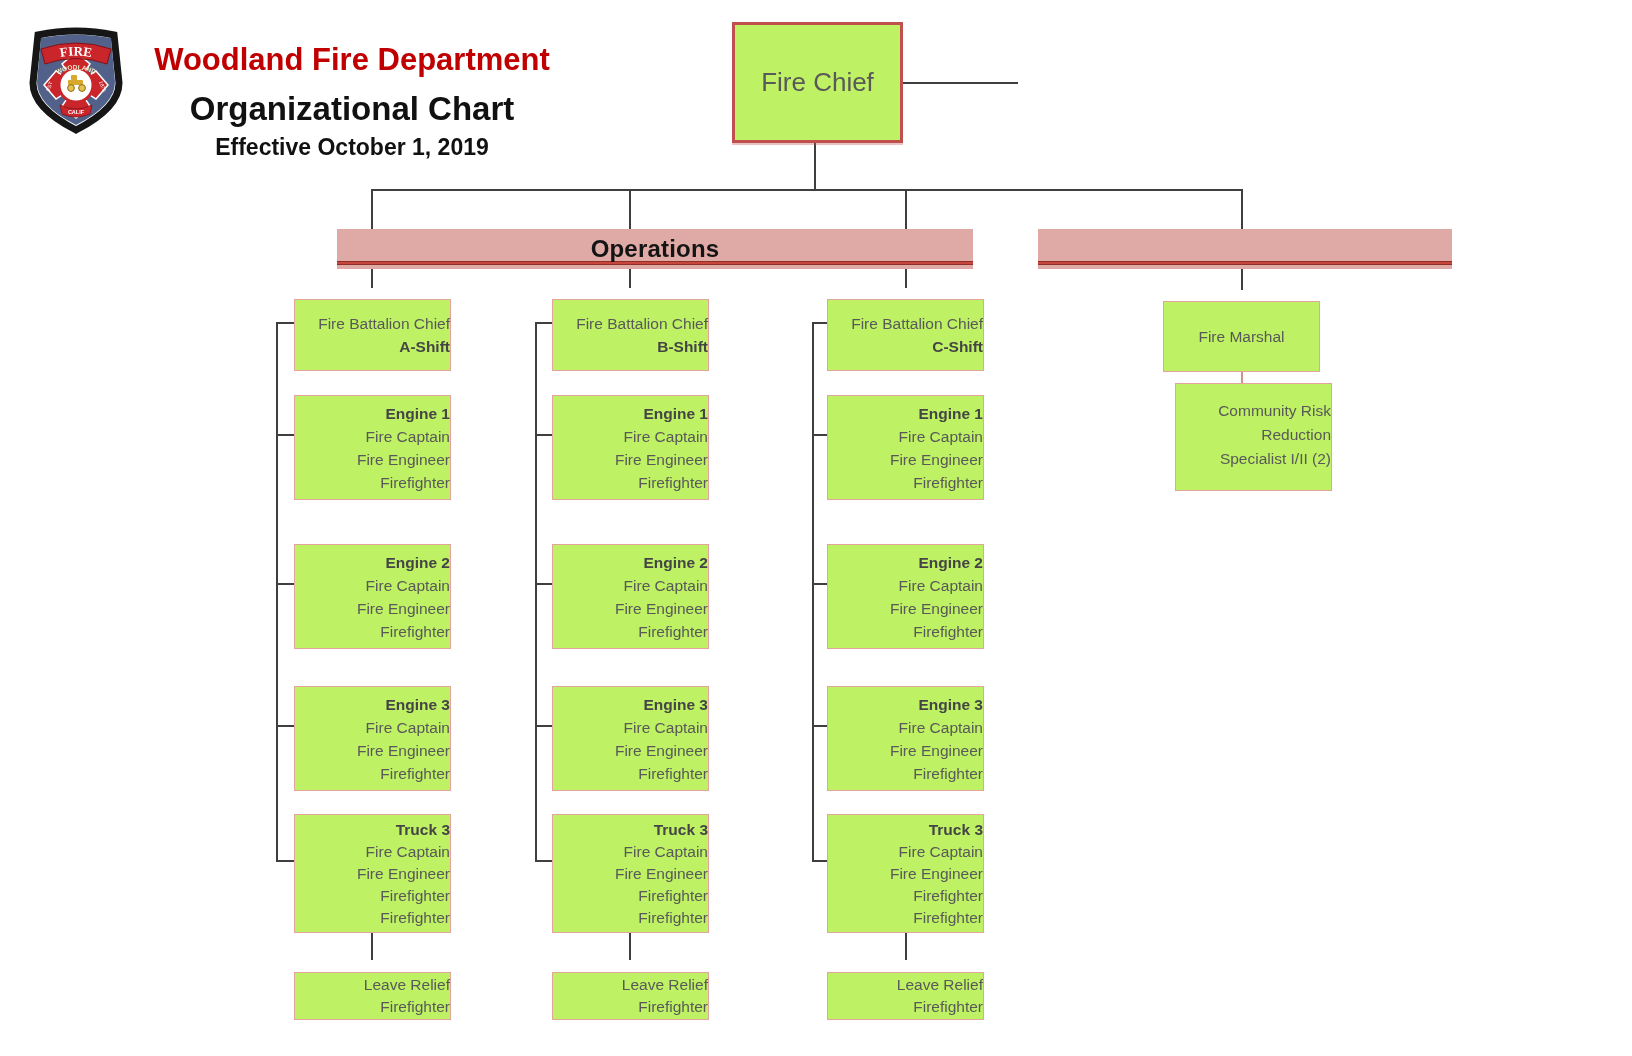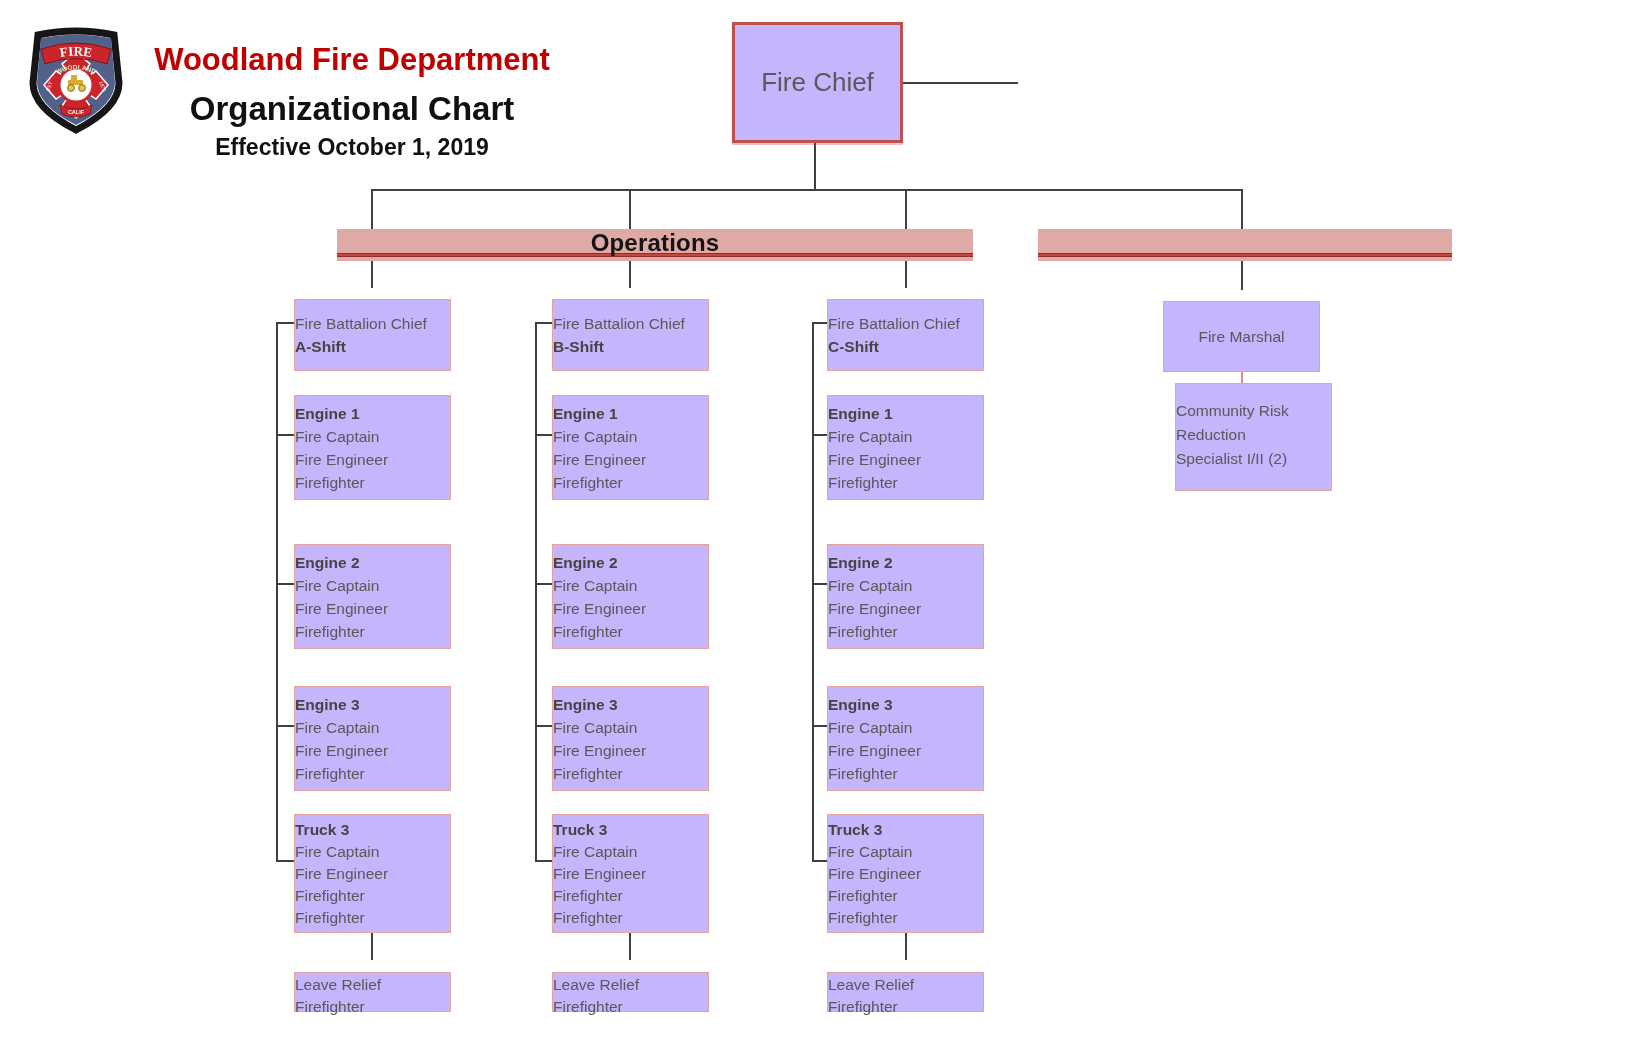--- a/index.html
+++ b/index.html
@@ -4,47 +4,47 @@
 <style>
   html,body{margin:0;padding:0;background:#ffffff;}
   #page{position:relative;width:1632px;height:1056px;background:#fff;overflow:hidden;
         font-family:"Liberation Sans", sans-serif;}
 
   
   .ln{position:absolute;background:#3f3f3f;}
   .ln.salmon{background:#cf938c;}
 
   
-  .banner{position:absolute;top:229px;height:32px;background:#dfaaa5;
-          display:flex;align-items:flex-start;justify-content:center;z-index:2;}
+  .banner{position:absolute;top:229px;height:40px;background:#dfaaa5;
+          display:flex;align-items:flex-end;justify-content:center;z-index:2;}
   .banner .rule{position:absolute;left:0;right:0;bottom:4px;height:4px;
           background:linear-gradient(to bottom,#8f2f28 0 25%,#c8473d 25% 75%,#8f2f28 75% 100%);}
   .banner .blabel{position:relative;font-size:24px;font-weight:bold;color:#141414;
           letter-spacing:0.2px;padding-bottom:6px;}
 
   
-  .obox{position:absolute;background:#c4b5fd;border:1.5px solid #e3a49d;box-sizing:border-box;
-        text-align:left;color:#595959;font-size:15.5px;line-height:23px;z-index:3;}
+  .obox{position:absolute;background:#bef264;border:1.5px solid #e3a49d;box-sizing:border-box;
+        text-align:right;color:#595959;font-size:15.5px;line-height:23px;z-index:3;}
   .obox .bold{font-weight:bold;color:#454545;}
   .w157{width:157px;margin-top:12px;}
 
   
   #fire-chief{left:732px;top:22px;width:171px;height:121px;border:3px solid #c0504d;
         display:flex;align-items:center;justify-content:center;font-size:26px;color:#595959;
         box-shadow:0 2px 0 rgba(192,80,77,0.35);}
   #mgmt{left:1018px;top:33px;width:139px;height:102px;display:flex;flex-direction:column;
         align-items:center;justify-content:center;color:#262626;font-size:15.5px;line-height:22px;}
   #marshal{left:1163px;top:289px;width:157px;height:71px;display:flex;align-items:center;
         justify-content:center;margin-top:12px;}
   #specialist{left:1163px;top:383px;width:157px;height:108px;padding-top:15px;line-height:24px;margin-left:12px;}
 
   .chief-box{top:287px;height:72px;padding-top:12px;line-height:23px;}
   .unit-box{height:105px;padding-top:6px;}
   .truck-box{top:802px;height:119px;padding-top:4px;line-height:22px;}
-  .leave-box{top:960px;height:40px;padding-top:1px;line-height:22px;}
+  .leave-box{top:960px;height:48px;padding-top:1px;line-height:22px;}
 
   
   #hdr-block{position:absolute;left:128px;top:0;width:448px;text-align:center;z-index:3;}
   #hdr-title{position:absolute;left:0;top:42px;width:100%;font-size:31px;font-weight:bold;color:#c00000;}
   #hdr-sub{position:absolute;left:0;top:90px;width:100%;font-size:33px;font-weight:bold;color:#111;text-align:center;}
   #hdr-eff{position:absolute;left:0;top:134px;width:100%;font-size:23px;font-weight:bold;color:#111;}
   #logo{position:absolute;left:24px;top:26px;z-index:3;}
 </style>
 </head>
 <body>

